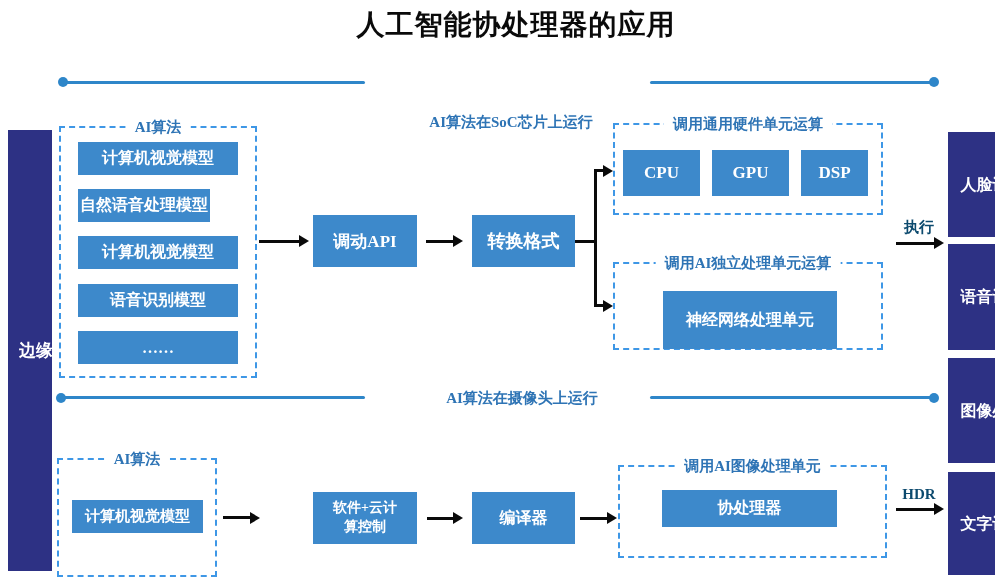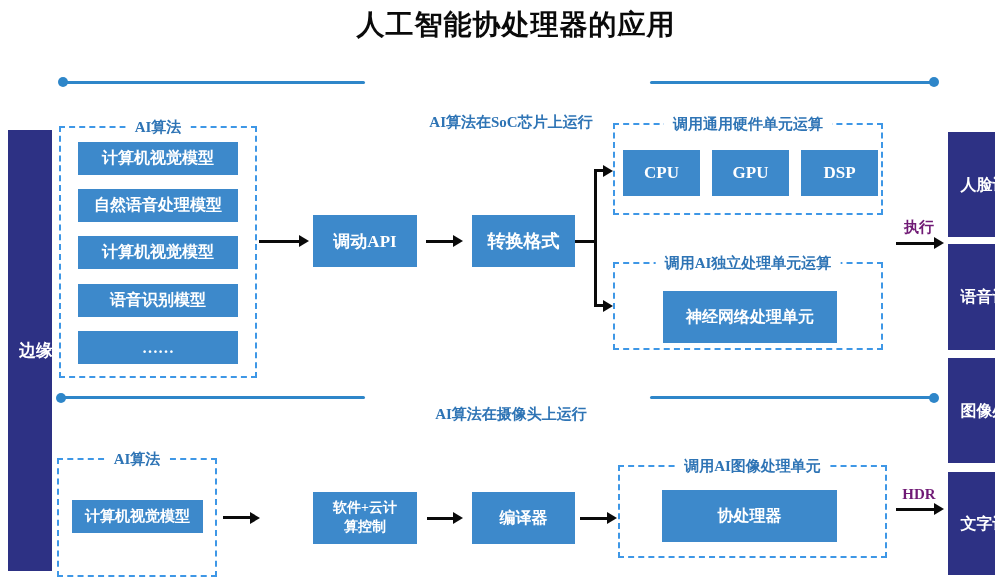--- a/index.html
+++ b/index.html
@@ -32,21 +32,21 @@
   .bluebox{
     position:absolute;background:#3d89cb;color:#fff;font-weight:bold;
     display:flex;align-items:center;justify-content:center;text-align:center;
   }
   
   .navybox{
     position:absolute;background:#2d3184;color:#fff;font-weight:bold;
     display:flex;align-items:center;justify-content:center;text-align:center;
   }
   .vtext{width:22px;line-height:24px;font-size:16px;text-align:center;word-break:keep-all;}
-  .navylabel{color:#701a75;font-size:15px;font-weight:bold;white-space:nowrap;transform:translateX(-50%);}
+  .navylabel{color:#0c4a6e;font-size:15px;font-weight:bold;white-space:nowrap;transform:translateX(-50%);}
   
   .harrow{position:absolute;height:3px;background:#0a0a0a;}
   .harrow::after{
     content:"";position:absolute;right:-10px;top:50%;transform:translateY(-50%);
     width:0;height:0;border-left:10px solid #0a0a0a;
     border-top:6px solid transparent;border-bottom:6px solid transparent;
   }
   .kline{position:absolute;background:#0a0a0a;}
 </style>
 </head>
@@ -62,84 +62,84 @@
   <div class="abs bline" style="left:650px;top:80.5px;width:285px;"></div>
   <div class="abs bdot" style="left:929px;top:77px;"></div>
 
   <div class="navybox" style="left:8px;top:130px;width:44px;height:441px;">
     <div class="vtext" style="font-size:17px;line-height:25px;">边缘侧AI</div>
   </div>
 
   <div class="abs dgroup" style="left:59px;top:126px;width:194px;height:248px;">
     <span class="gtitle">AI算法</span>
     <div class="bluebox" style="left:17px;top:14px;width:160px;height:33px;font-size:16px;">计算机视觉模型</div>
-    <div class="bluebox" style="left:17px;top:61px;width:160px;height:33px;font-size:16px;">自然语音处理模型</div>
+    <div class="bluebox" style="left:17px;top:61px;width:132px;height:33px;font-size:16px;">自然语音处理模型</div>
     <div class="bluebox" style="left:17px;top:108px;width:160px;height:33px;font-size:16px;">计算机视觉模型</div>
     <div class="bluebox" style="left:17px;top:156px;width:160px;height:33px;font-size:16px;">语音识别模型</div>
     <div class="bluebox" style="left:17px;top:203px;width:160px;height:33px;font-size:16px;">……</div>
   </div>
 
   <div class="harrow" style="left:259px;top:239.5px;width:40px;"></div>
   <div class="bluebox" style="left:313px;top:215px;width:104px;height:52px;font-size:17px;">调动API</div>
   <div class="harrow" style="left:426px;top:239.5px;width:27px;"></div>
   <div class="bluebox" style="left:472px;top:215px;width:103px;height:52px;font-size:18px;">转换格式</div>
 
   <div class="kline" style="left:575px;top:239.5px;width:21px;height:3px;"></div>
   <div class="kline" style="left:594px;top:169px;width:3px;height:138px;"></div>
   <div class="harrow" style="left:595px;top:169px;width:8px;"></div>
   <div class="harrow" style="left:595px;top:304px;width:8px;"></div>
 
   <div class="abs dgroup" style="left:613px;top:123px;width:266px;height:88px;">
     <span class="gtitle">调用通用硬件单元运算</span>
     <div class="bluebox" style="left:8px;top:25px;width:77px;height:46px;font-size:17px;">CPU</div>
     <div class="bluebox" style="left:97px;top:25px;width:77px;height:46px;font-size:17px;">GPU</div>
-    <div class="bluebox" style="left:186px;top:25px;width:77px;height:46px;font-size:17px;">DSP</div>
+    <div class="bluebox" style="left:186px;top:25px;width:67px;height:46px;font-size:17px;">DSP</div>
   </div>
 
   <div class="abs dgroup" style="left:613px;top:262px;width:266px;height:84px;">
     <span class="gtitle">调用AI独立处理单元运算</span>
-    <div class="bluebox" style="left:48px;top:27px;width:174px;height:52px;font-size:16px;">神经网络处理单元</div>
+    <div class="bluebox" style="left:48px;top:27px;width:174px;height:58px;font-size:16px;">神经网络处理单元</div>
   </div>
 
   <div class="abs navylabel" style="left:919px;top:218px;">执行</div>
   <div class="harrow" style="left:896px;top:241.5px;width:38px;"></div>
 
   <div class="navybox" style="left:948px;top:132px;width:47px;height:105px;">
     <div class="vtext">人脸识别</div>
   </div>
   <div class="navybox" style="left:948px;top:244px;width:47px;height:106px;">
     <div class="vtext">语音识别</div>
   </div>
   <div class="navybox" style="left:948px;top:358px;width:47px;height:105px;">
     <div class="vtext">图像处理</div>
   </div>
   <div class="navybox" style="left:948px;top:472px;width:47px;height:103px;">
     <div class="vtext">文字识别</div>
   </div>
 
   <div class="abs bdot" style="left:56px;top:392.5px;"></div>
   <div class="abs bline" style="left:61px;top:396px;width:304px;"></div>
-  <div class="abs sec-header" style="left:511px;top:389px;margin-top:16px;">AI算法在摄像头上运行</div>
+  <div class="abs sec-header" style="left:522px;top:389px;">AI算法在摄像头上运行</div>
   <div class="abs bline" style="left:650px;top:396px;width:285px;"></div>
   <div class="abs bdot" style="left:929px;top:392.5px;"></div>
 
   <div class="abs dgroup" style="left:57px;top:458px;width:156px;height:115px;">
     <span class="gtitle">AI算法</span>
     <div class="bluebox" style="left:13px;top:40px;width:131px;height:33px;font-size:15px;">计算机视觉模型</div>
   </div>
 
   <div class="harrow" style="left:223px;top:516px;width:27px;"></div>
   <div class="bluebox" style="left:313px;top:492px;width:104px;height:52px;font-size:14px;line-height:1.35;">
     <div style="width:76px;">软件+云计算控制</div>
   </div>
   <div class="harrow" style="left:427px;top:516.5px;width:26px;"></div>
   <div class="bluebox" style="left:472px;top:492px;width:103px;height:52px;font-size:16px;">编译器</div>
   <div class="harrow" style="left:580px;top:516.5px;width:27px;"></div>
 
   <div class="abs dgroup" style="left:618px;top:465px;width:265px;height:89px;">
     <span class="gtitle">调用AI图像处理单元</span>
-    <div class="bluebox" style="left:42px;top:23px;width:175px;height:52px;font-size:16px;">协处理器</div>
+    <div class="bluebox" style="left:42px;top:23px;width:175px;height:37px;font-size:16px;">协处理器</div>
   </div>
 
   <div class="abs navylabel" style="left:919px;top:486px;">HDR</div>
   <div class="harrow" style="left:896px;top:507.5px;width:38px;"></div>
 
 </div>
 
 </body></html>

